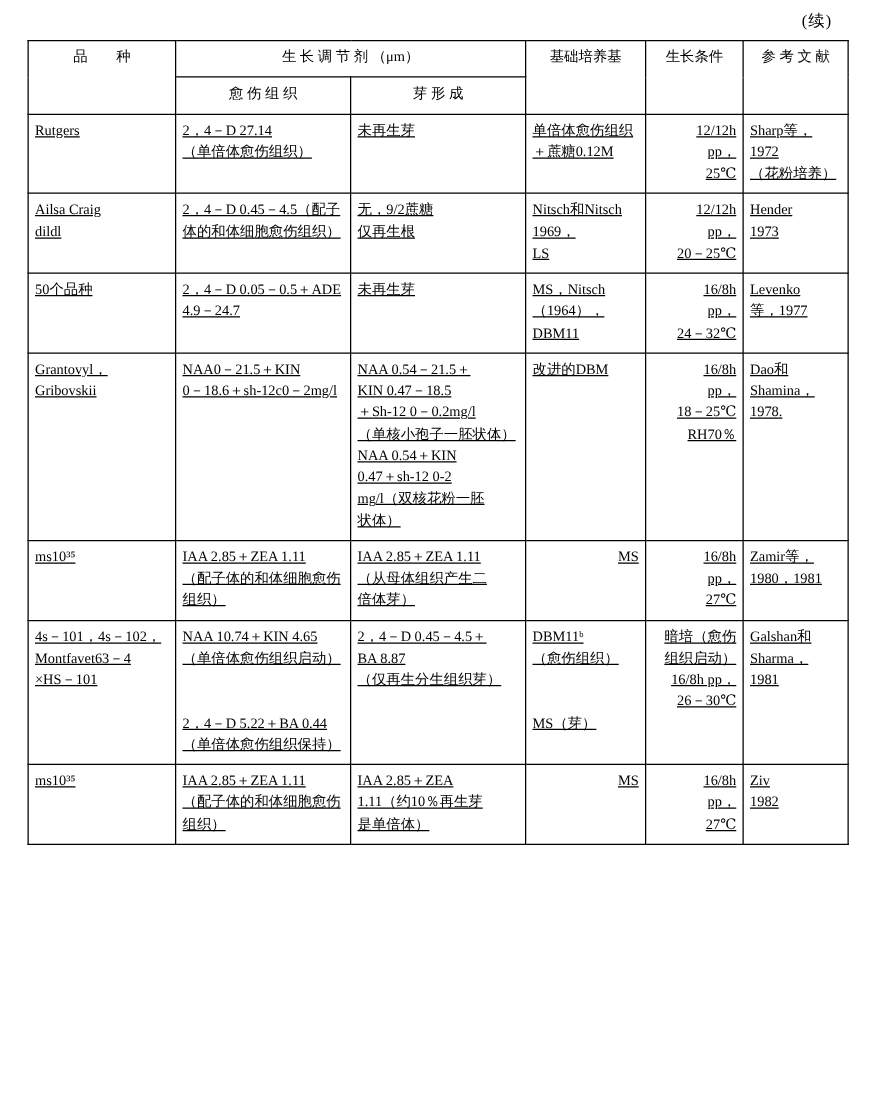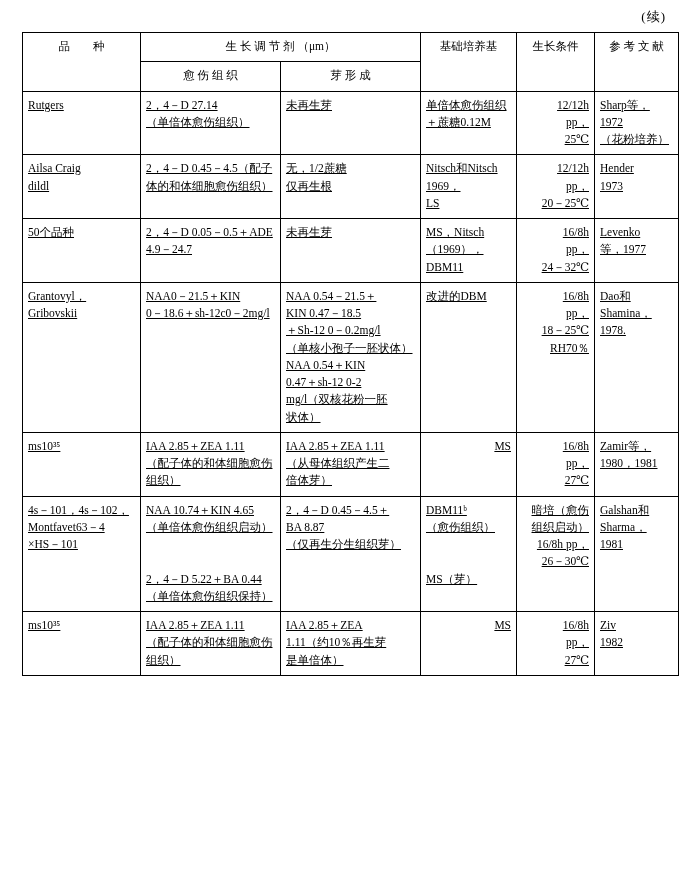--- a/index.html
+++ b/index.html
@@ -107,38 +107,38 @@
 25℃</td>
         <td class="cell">Sharp等，
 1972
 （花粉培养）</td>
       </tr>
       <tr>
         <td class="cell">Ailsa Craig
 dildl</td>
         <td class="cell">2，4－D 0.45－4.5（配子
 体的和体细胞愈伤组织）</td>
-        <td class="cell">无，1/2蔗糖
+        <td class="cell">无，9/2蔗糖
 仅再生根</td>
         <td class="cell">Nitsch和Nitsch
 1969，
 LS</td>
         <td class="cell center">12/12h
 pp，
 20－25℃</td>
         <td class="cell">Hender
 1973</td>
       </tr>
       <tr>
         <td class="cell">50个品种</td>
         <td class="cell">2，4－D 0.05－0.5＋ADE
 4.9－24.7</td>
         <td class="cell">未再生芽</td>
         <td class="cell">MS，Nitsch
-（1969），
+（1964），
 DBM11</td>
         <td class="cell center">16/8h
 pp，
 24－32℃</td>
         <td class="cell">Levenko
 等，1977</td>
       </tr>
       <tr>
         <td class="cell">Grantovyl，
 Gribovskii</td>

